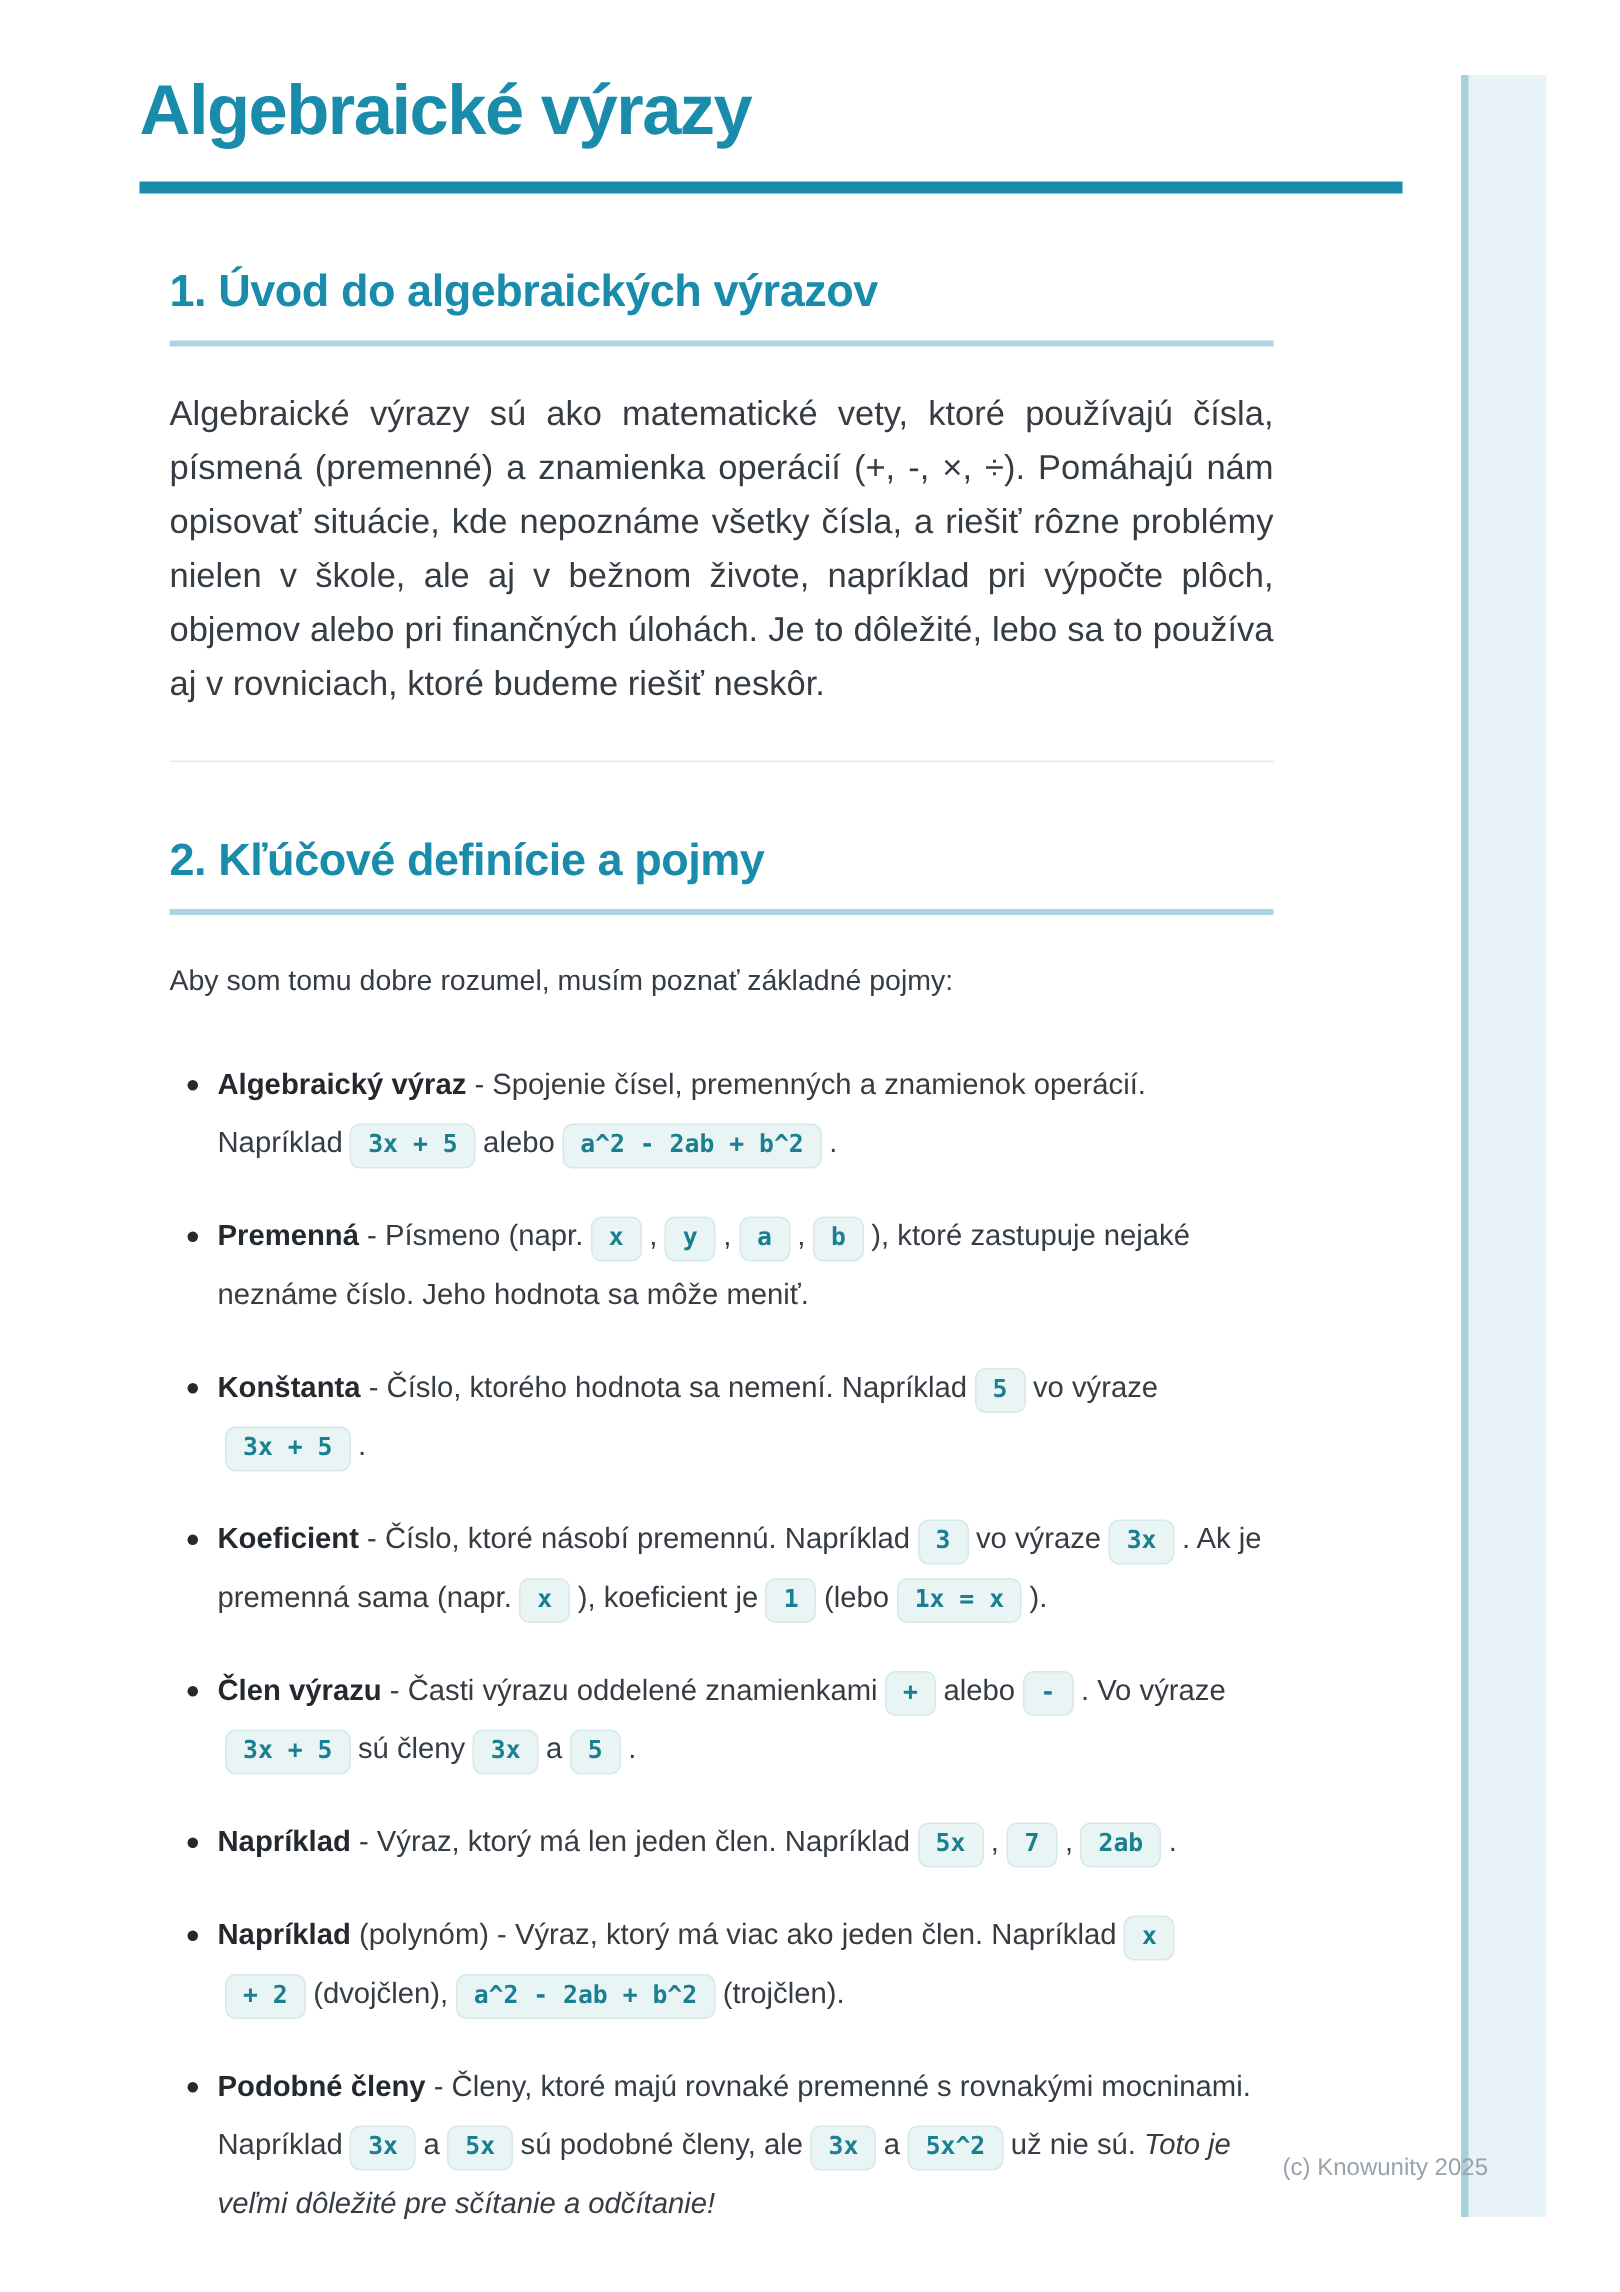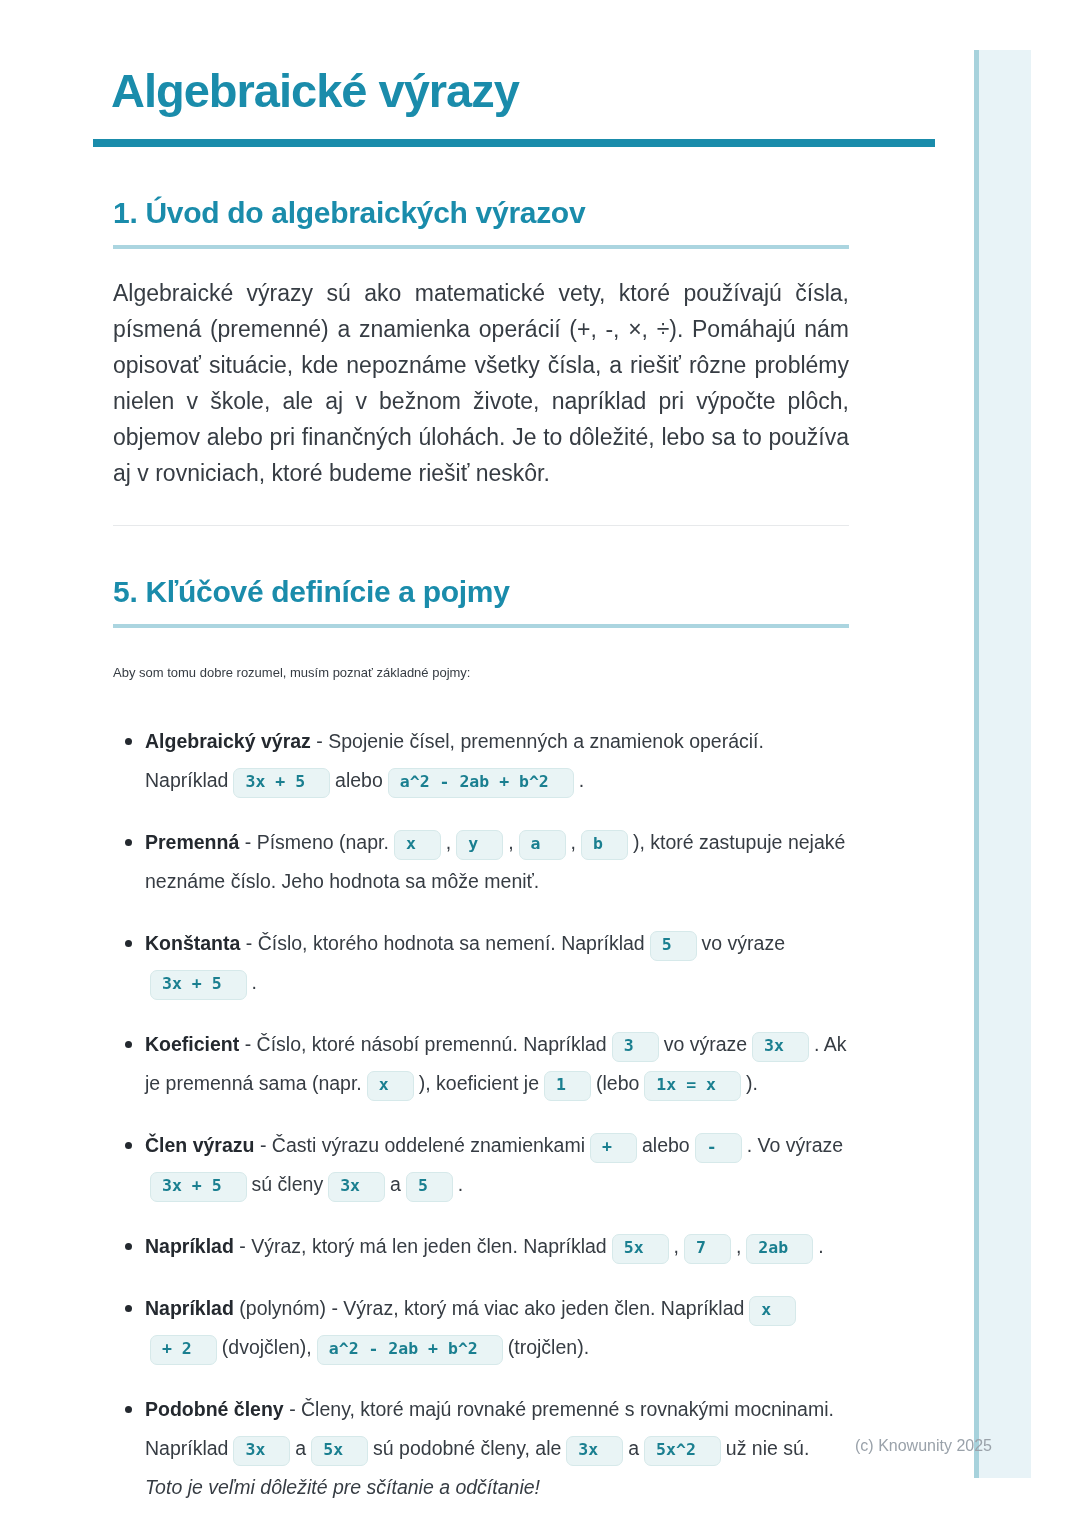--- a/index.html
+++ b/index.html
@@ -29,21 +29,21 @@
     width:52px;height:1428px;
     background:var(--strip-bg);
     border-left:5px solid var(--strip-border);
   }
   .content{
     position:absolute;
     left:93px;top:0;
     width:842px;
   }
   .doc-title{
-    margin:18px;
+    margin:0;
     padding-top:44px;
     font-size:47px;
     line-height:1.25;
     font-weight:800;
     letter-spacing:-1px;
     color:var(--accent);
   }
   .title-rule{
     margin-top:18px;
     height:8px;
@@ -76,21 +76,21 @@
   }
   .section-divider{
     margin-top:34px;
     height:1px;
     width:736px;
     background:var(--divider);
   }
   .lead-paragraph{
     margin:0;
     margin-top:30px;
-    font-size:13px;
+    font-size:19px;
     line-height:30px;
     color:var(--body-text);
   }
   .definitions-list{
     margin:0;
     margin-top:34px;
     padding:0;
     list-style:none;
   }
   .def-item{
@@ -107,21 +107,21 @@
     left:12px;top:16px;
     width:7px;height:7px;
     border-radius:50%;
     background:var(--bold-text);
   }
   .def-item .bold{font-weight:700;color:var(--bold-text);}
   .def-item .italic{font-style:italic;}
   .chip{
     display:inline-block;
     margin:0 5px;
-    padding:1px 24px 3px 11px;
+    padding:1px 11px 3px 11px;
     background:var(--chip-bg);
     border:1px solid var(--chip-border);
     border-radius:7px;
     font-family:"DejaVu Sans Mono", monospace;
     font-weight:bold;
     font-size:16.5px;
     line-height:24px;
     color:var(--chip-text);
     white-space:nowrap;
     vertical-align:baseline;
@@ -147,21 +147,21 @@
     <div class="title-rule"></div>
 
     <div class="section">
       <h2 class="section-heading">1. Úvod do algebraických výrazov</h2>
       <div class="heading-underline"></div>
       <p class="body-paragraph">Algebraické výrazy sú ako matematické vety, ktoré používajú čísla, písmená (premenné) a znamienka operácií (+, -, ×, ÷). Pomáhajú nám opisovať situácie, kde nepoznáme všetky čísla, a riešiť rôzne problémy nielen v škole, ale aj v bežnom živote, napríklad pri výpočte plôch, objemov alebo pri finančných úlohách. Je to dôležité, lebo sa to používa aj v rovniciach, ktoré budeme riešiť neskôr.</p>
       <div class="section-divider"></div>
     </div>
 
     <div class="section">
-      <h2 class="section-heading">5. Kľúčové definície a pojmy</h2>
+      <h2 class="section-heading">2. Kľúčové definície a pojmy</h2>
       <div class="heading-underline"></div>
       <p class="lead-paragraph">Aby som tomu dobre rozumel, musím poznať základné pojmy:</p>
       <ul class="definitions-list">
           <li class="def-item"><span class="bold">Algebraický výraz</span> <span class="text"> - Spojenie čísel, premenných a znamienok operácií. Napríklad</span><code class="chip">3x + 5</code><span class="text">alebo</span><code class="chip">a^2 - 2ab + b^2</code><span class="text">.</span></li>
           <li class="def-item"><span class="bold">Premenná</span> <span class="text"> - Písmeno (napr.</span><code class="chip">x</code><span class="text">,</span><code class="chip">y</code><span class="text">,</span><code class="chip">a</code><span class="text">,</span><code class="chip">b</code><span class="text">), ktoré zastupuje nejaké neznáme číslo. Jeho hodnota sa môže meniť.</span></li>
           <li class="def-item"><span class="bold">Konštanta</span> <span class="text"> - Číslo, ktorého hodnota sa nemení. Napríklad</span><code class="chip">5</code><span class="text">vo výraze</span><code class="chip">3x + 5</code><span class="text">.</span></li>
           <li class="def-item"><span class="bold">Koeficient</span> <span class="text"> - Číslo, ktoré násobí premennú. Napríklad</span><code class="chip">3</code><span class="text">vo výraze</span><code class="chip">3x</code><span class="text">. Ak je premenná sama (napr.</span><code class="chip">x</code><span class="text">), koeficient je</span><code class="chip">1</code><span class="text">(lebo</span><code class="chip">1x = x</code><span class="text">).</span></li>
           <li class="def-item"><span class="bold">Člen výrazu</span> <span class="text"> - Časti výrazu oddelené znamienkami</span><code class="chip">+</code><span class="text">alebo</span><code class="chip">-</code><span class="text">. Vo výraze</span><code class="chip">3x + 5</code><span class="text">sú členy</span><code class="chip">3x</code><span class="text">a</span><code class="chip">5</code><span class="text">.</span></li>
           <li class="def-item"><span class="bold">Napríklad</span> <span class="text"> - Výraz, ktorý má len jeden člen. Napríklad</span><code class="chip">5x</code><span class="text">,</span><code class="chip">7</code><span class="text">,</span><code class="chip">2ab</code><span class="text">.</span></li>
           <li class="def-item"><span class="bold">Napríklad</span> <span class="text"> (polynóm) - Výraz, ktorý má viac ako jeden člen. Napríklad</span><code class="chip">x</code><code class="chip">+ 2</code><span class="text">(dvojčlen),</span><code class="chip">a^2 - 2ab + b^2</code><span class="text">(trojčlen).</span></li>

